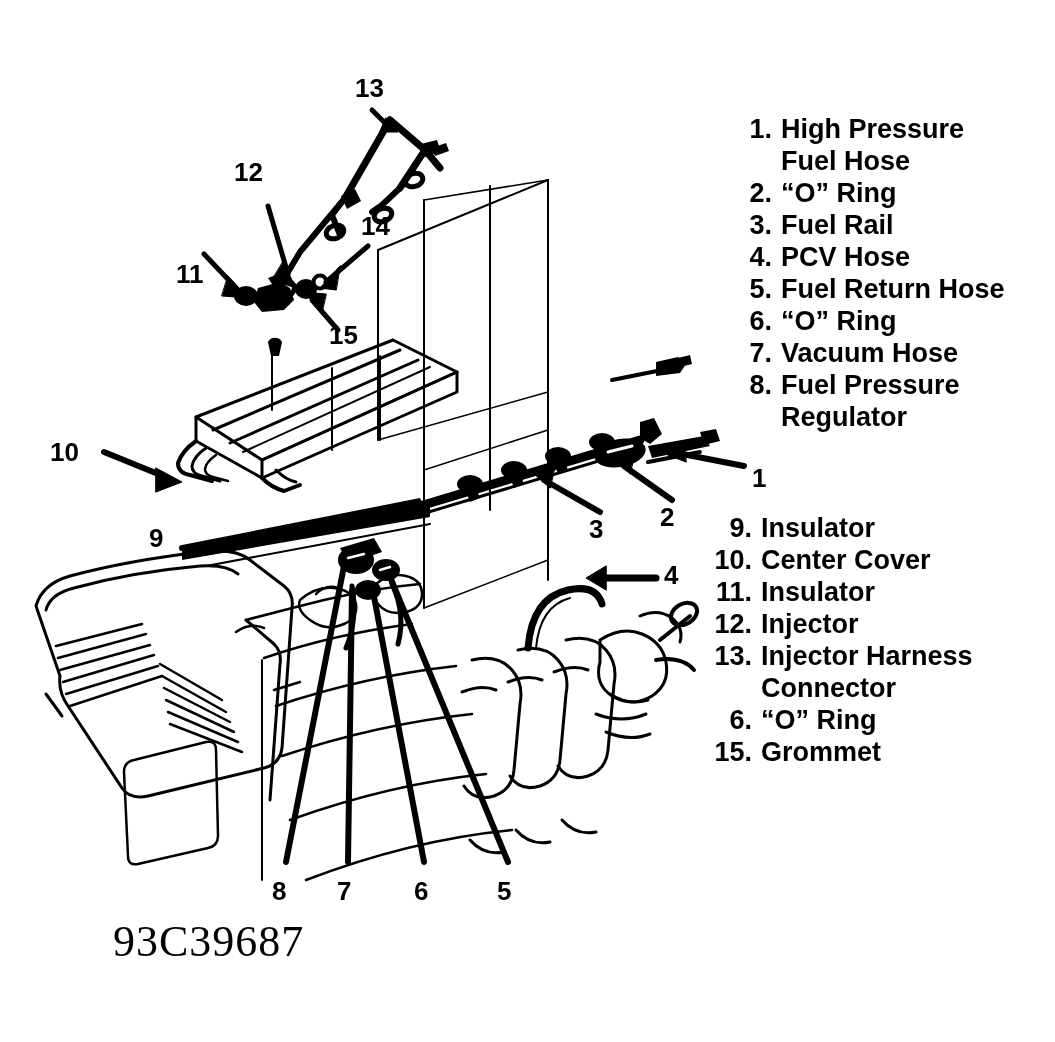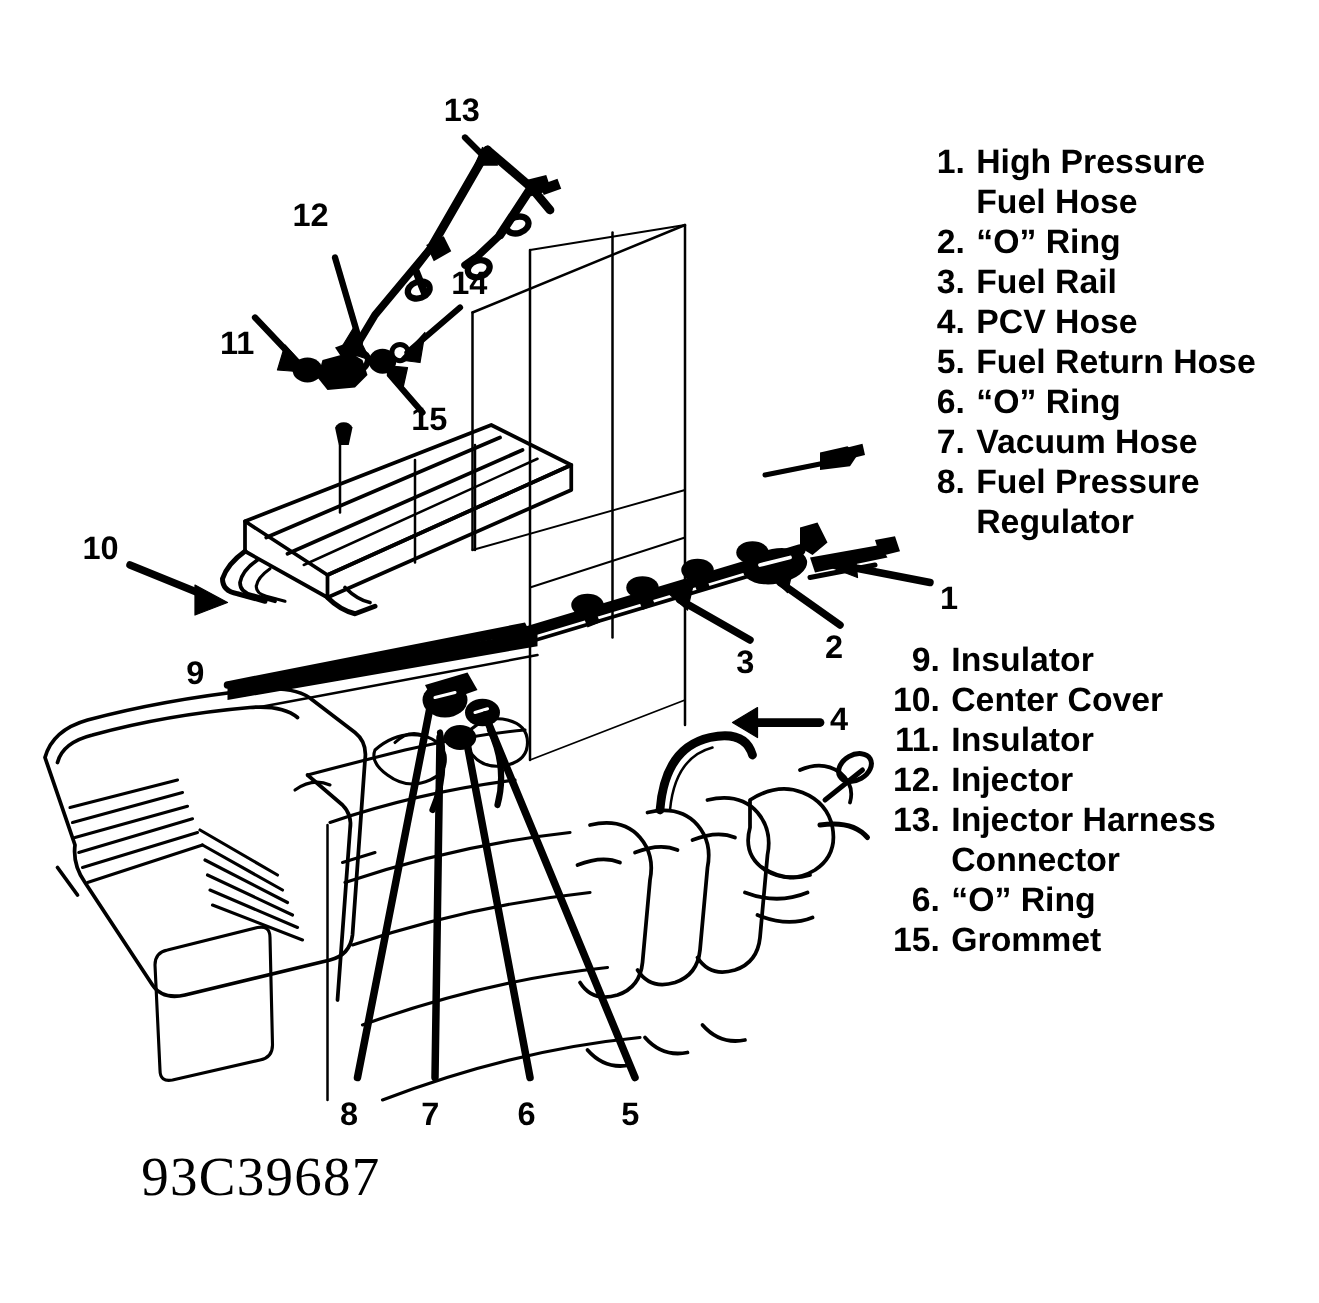--- a/index.html
+++ b/index.html
@@ -357,21 +357,21 @@
 
   <div class="callout" style="left:752px;top:461px;">1</div>
   <div class="callout" style="left:660px;top:500px;">2</div>
   <div class="callout" style="left:589px;top:512px;">3</div>
   <div class="callout" style="left:664px;top:558px;">4</div>
   <div class="callout" style="left:497px;top:874px;">5</div>
   <div class="callout" style="left:414px;top:874px;">6</div>
   <div class="callout" style="left:337px;top:874px;">7</div>
   <div class="callout" style="left:272px;top:874px;">8</div>
   <div class="callout" style="left:149px;top:521px;">9</div>
-  <div class="callout" style="left:50px;top:421px;margin-left:16px;">10</div>
+  <div class="callout" style="left:50px;top:435px;">10</div>
   <div class="callout" style="left:176px;top:209px;margin-top:48px;">11</div>
   <div class="callout" style="left:234px;top:155px;">12</div>
   <div class="callout" style="left:355px;top:71px;">13</div>
   <div class="callout" style="left:361px;top:209px;">14</div>
   <div class="callout" style="left:329px;top:318px;">15</div>
 
   <div class="legend" id="legend-a">
 
     <div class="legend-row">
       <span class="legend-num">1.</span>

